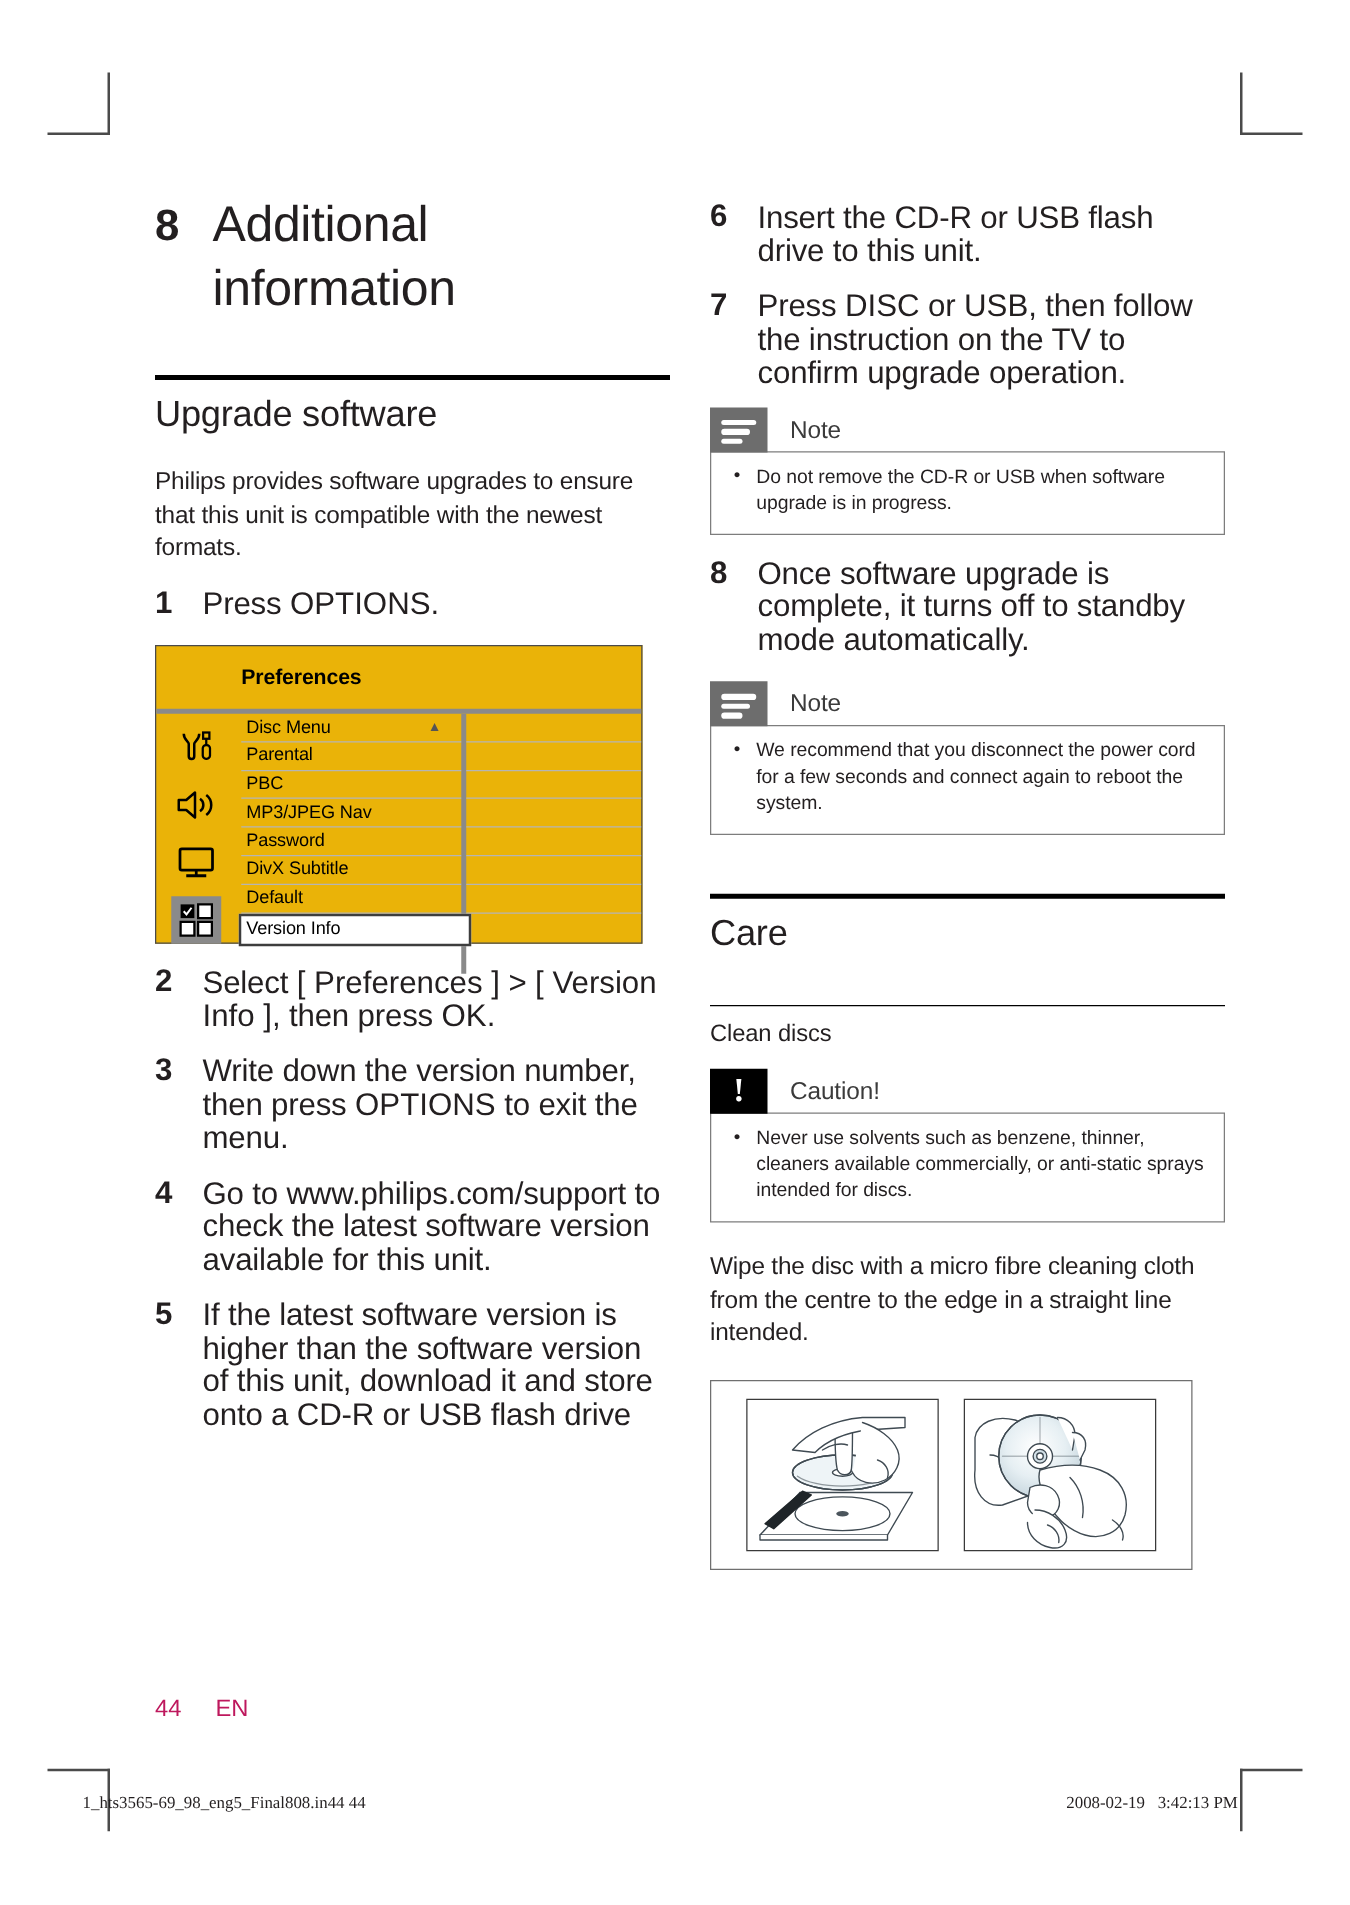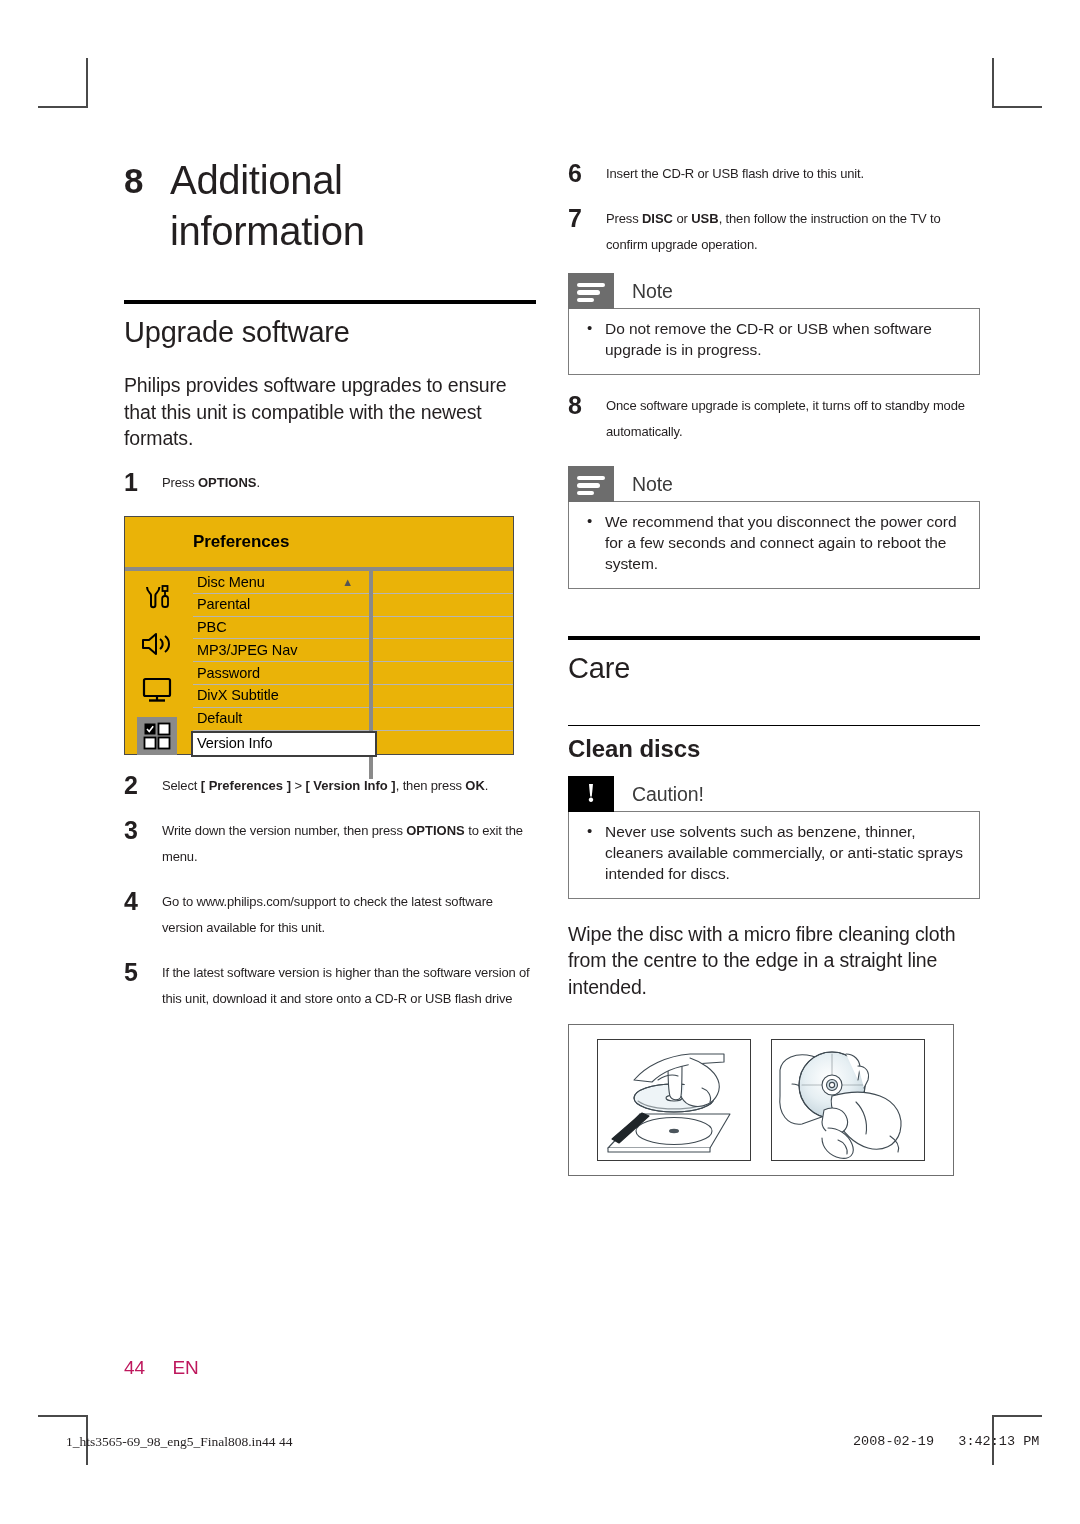--- a/index.html
+++ b/index.html
@@ -51,42 +51,42 @@
   .chapter .ttl { flex:1; }
 
   .rule-thick { border-top:4px solid #000; margin-top:43px; }
   .rule-thin  { border-top:1.6px solid #000; }
 
   h2.sec {
     font-size:29px; font-weight:400; letter-spacing:-0.2px;
     margin:11px 0 0 0; line-height:34px;
   }
   h3.sub {
-    font-size:24px; font-weight:700; letter-spacing:-0.1px;
+    font-size:19px; font-weight:400; letter-spacing:-0.1px;
     margin:10px 0 0 0; line-height:26px;
   }
 
   p.body {
     font-size:19.5px; line-height:26.5px; margin:23px 0 0 0;
     letter-spacing:-0.15px;
   }
 
   
   ol.steps { list-style:none; margin:0; padding:0; }
   ol.steps li { display:flex; margin-top:17px; }
   ol.steps li .n {
     flex:0 0 38px; width:38px;
     font-size:25px; font-weight:700; line-height:27px;
     letter-spacing:-0.5px;
   }
   ol.steps li .t {
-    flex:1; font-size:13px; line-height:26.5px; letter-spacing:-0.15px;
+    flex:1; font-size:25px; line-height:26.5px; letter-spacing:-0.15px;
     padding-top:1px;
   }
-  b, .b { font-weight:700; letter-spacing:0; }
+  b, .b { font-weight:400; letter-spacing:0; }
 
   
   .callout { margin-top:18px; }
   .callout .hd { display:flex; align-items:flex-end; height:36px; }
   .callout .badge {
     width:46px; height:36px; flex:0 0 46px;
     position:relative;
   }
   .callout.note  .badge { background:#6d6d6d; }
   .callout.caution .badge { background:#000000; }
@@ -194,21 +194,21 @@
   }
   .pagenum .pn { margin-right:22px; }
   .print-left {
     position:absolute; left:66px; top:1434px;
     font-size:13.5px; color:#231f20;
     font-family:"Liberation Serif", serif;
   }
   .print-right {
     position:absolute; left:853px; top:1434px;
     font-size:13.5px; color:#231f20;
-    font-family:Liberation Mono, monospace;
+    font-family:Liberation Serif, serif;
     white-space:pre;
   }
 </style>
 </head>
 <body>
 
 <div class="cropmark cm-tl">
     <i class="v"></i>
     <i class="h"></i>
   </div>

